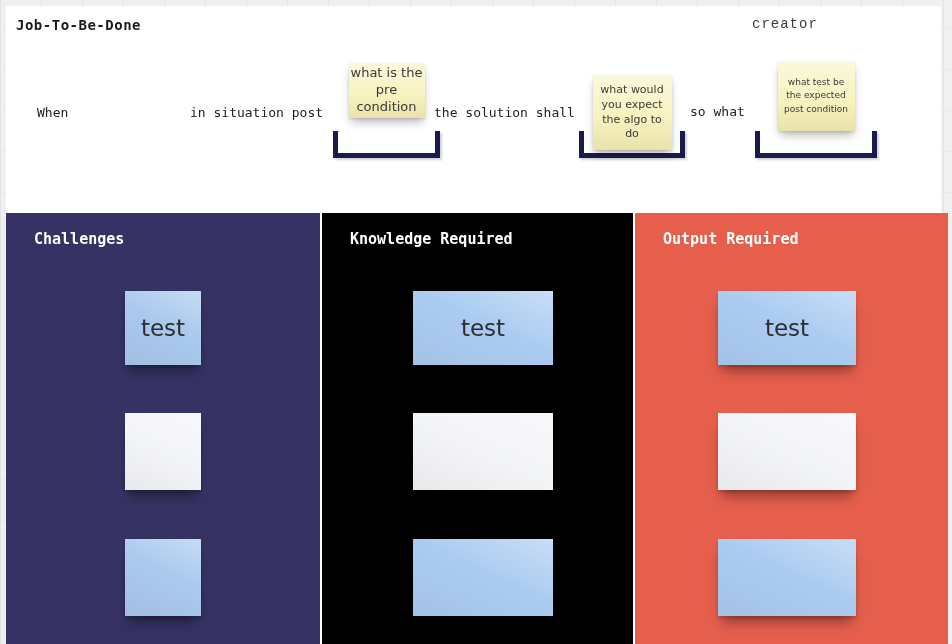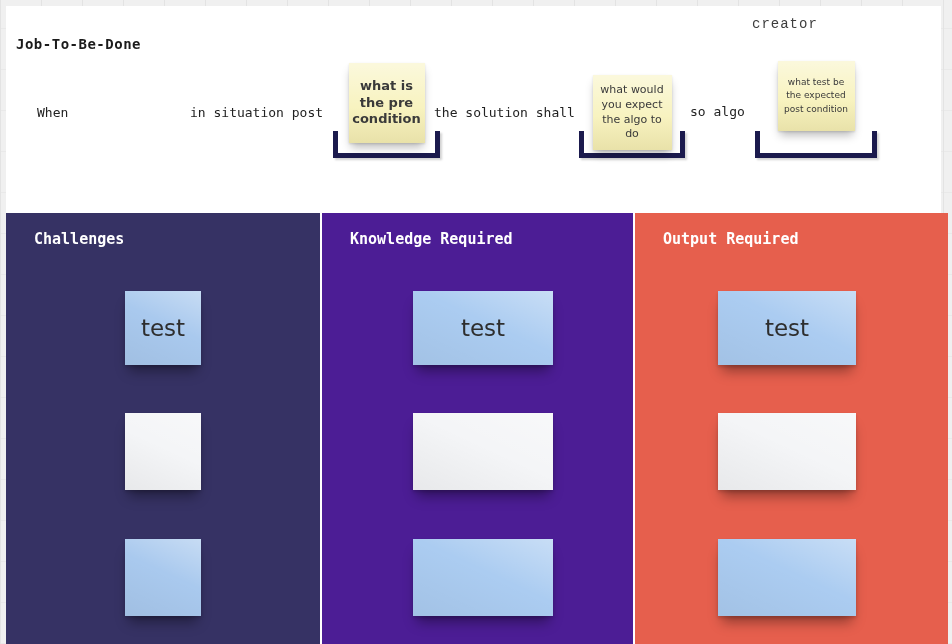--- a/index.html
+++ b/index.html
@@ -9,21 +9,21 @@
     background-image:
       repeating-linear-gradient(90deg,#e3e3e3 0 1px,transparent 1px 41px),
       repeating-linear-gradient(0deg,#e9e9e9 0 1px,transparent 1px 41px);
     font-family:"DejaVu Sans Mono",monospace;
   }
 
   
   .frame{position:absolute;left:6px;top:6px;width:935px;height:638px;background:#fff;}
   .frame-title{
     position:absolute;left:10px;top:11px;
-    font:bold 14px "DejaVu Sans Mono",monospace;color:#1b1b1b;letter-spacing:.5px;margin-top:19px;
+    font:bold 14px "DejaVu Sans Mono",monospace;color:#1b1b1b;letter-spacing:.5px;
   }
   .creator{
     position:absolute;left:746px;top:10px;
     font:14px "Liberation Mono","DejaVu Sans Mono",monospace;color:#3d3d3d;letter-spacing:1px;
   }
 
   
   .sentence{position:absolute;left:0;top:0;width:935px;height:170px;}
   .seg-text{position:absolute;font:13px "DejaVu Sans Mono",monospace;color:#222;white-space:nowrap;}
   .seg-0{left:31px;top:99px;}
@@ -39,21 +39,21 @@
 
   .mini-sticky{
     position:relative;z-index:2;margin:0 auto;
     display:flex;align-items:center;justify-content:center;text-align:center;
     font-family:"DejaVu Sans","Liberation Sans",sans-serif;color:#3a3a3a;
     box-shadow:0 6px 9px -2px rgba(0,0,0,.28),0 1px 2px rgba(0,0,0,.12);
   }
   .mini-sticky::before{content:"";position:absolute;inset:0;pointer-events:none;
     background:linear-gradient(180deg,rgba(255,255,255,.45),rgba(255,255,255,0) 55%,rgba(140,120,30,.14));}
   .g-1 .mini-sticky{width:76px;height:69px;margin-top:5px;font-size:19px;}
-  .g-3 .mini-sticky{width:76px;height:80px;margin-top:2px;font-size:13px;line-height:1.3;font-weight:bold;}
+  .g-3 .mini-sticky{width:76px;height:55px;margin-top:2px;font-size:13px;line-height:1.3;}
   .g-5 .mini-sticky{width:79px;height:75px;margin-top:14px;font-size:11px;line-height:1.35;}
   .g-7 .mini-sticky{width:77px;height:70px;margin-top:0;font-size:9px;line-height:1.5;}
   .sticky-label{position:relative;z-index:1;padding:0 2px;}
 
   .bracket{
     position:absolute;z-index:1;left:0;right:0;top:70px;height:22px;
     border:5px solid #1b1a4d;border-top:none;
     box-shadow:2px 2px 2px rgba(0,0,0,.18);
   }
 
@@ -100,21 +100,21 @@
           </div>
     <div class="bracket" style="border-color: rgb(27, 26, 77);"></div>
   </div>
         <span class="seg-text seg-4">the solution shall</span>
         <div class="sticky-group g-5">
     <div class="mini-sticky" style="background: rgb(248, 243, 192);">
             <span class="sticky-label">what would you expect the algo to do</span>
           </div>
     <div class="bracket" style="border-color: rgb(27, 26, 77);"></div>
   </div>
-        <span class="seg-text seg-6">so algo</span>
+        <span class="seg-text seg-6">so what</span>
         <div class="sticky-group g-7">
     <div class="mini-sticky" style="background: rgb(248, 243, 192);">
             <span class="sticky-label">what test be the expected post condition</span>
           </div>
     <div class="bracket" style="border-color: rgb(27, 26, 77);"></div>
   </div>
       </div>
   </div>
   <div id="columns">
       <section class="column col-0" style="background: rgb(54, 50, 100);">
@@ -124,21 +124,21 @@
             <span class="note-text">test</span>
           </div>
           <div class="sticky-note r1" style="background: rgb(244, 245, 247);">
             <span class="note-text"></span>
           </div>
           <div class="sticky-note r2" style="background: rgb(169, 201, 238);">
             <span class="note-text"></span>
           </div>
         </div>
   </section>
-      <section class="column col-1" style="background: #4c1d95;">
+      <section class="column col-1" style="background: #000000;">
     <h2 class="col-title">Knowledge Required</h2>
     <div class="col-body">
           <div class="sticky-note r0" style="background: rgb(171, 204, 241);">
             <span class="note-text">test</span>
           </div>
           <div class="sticky-note r1" style="background: rgb(244, 245, 247);">
             <span class="note-text"></span>
           </div>
           <div class="sticky-note r2" style="background: rgb(171, 204, 241);">
             <span class="note-text"></span>

